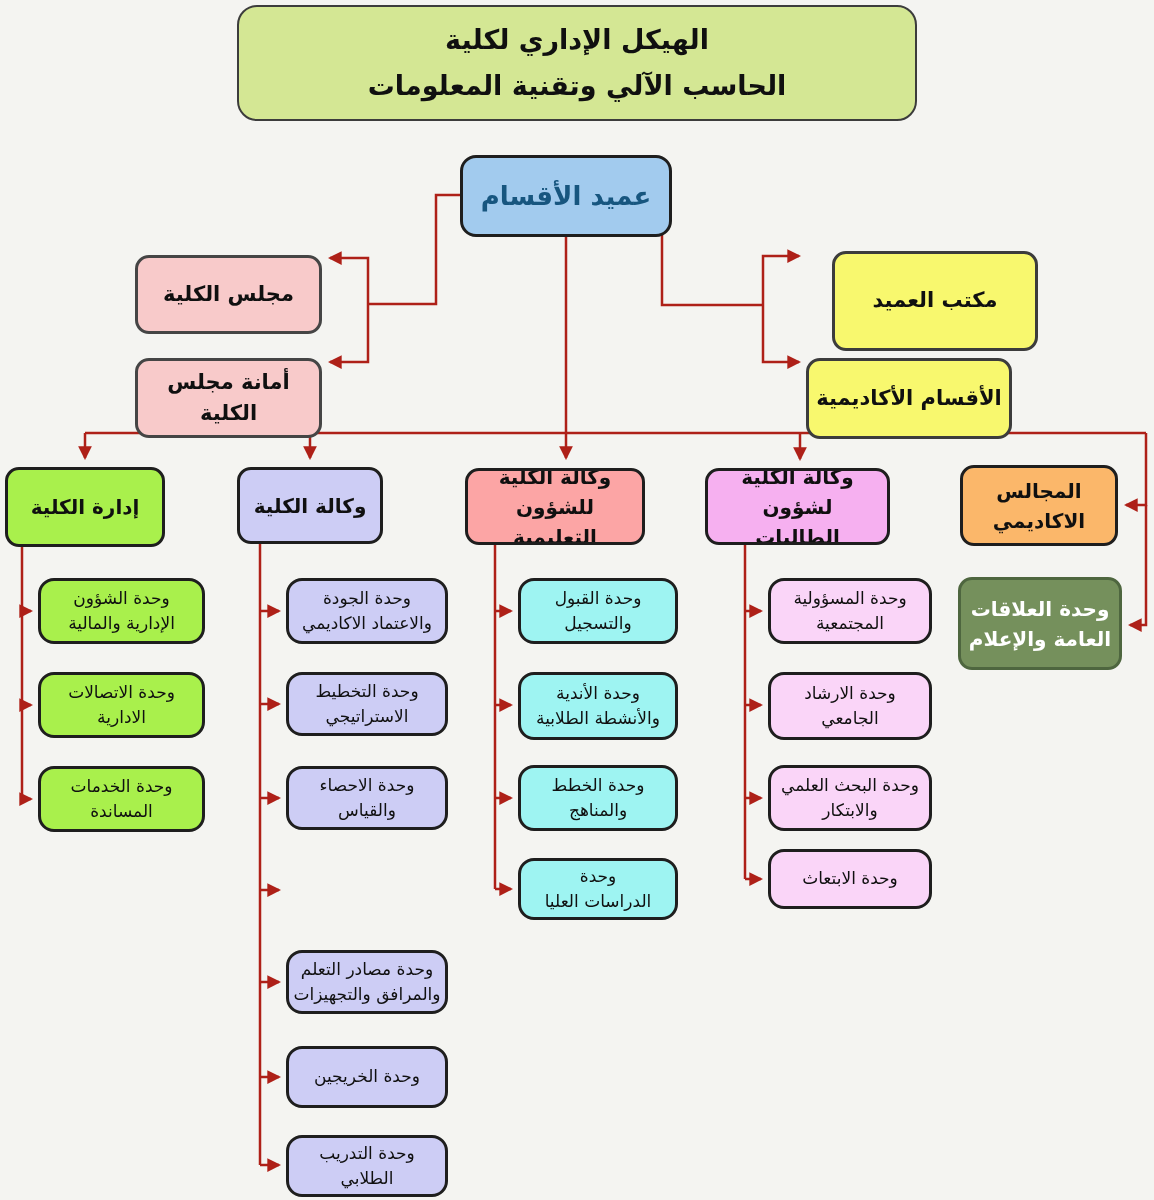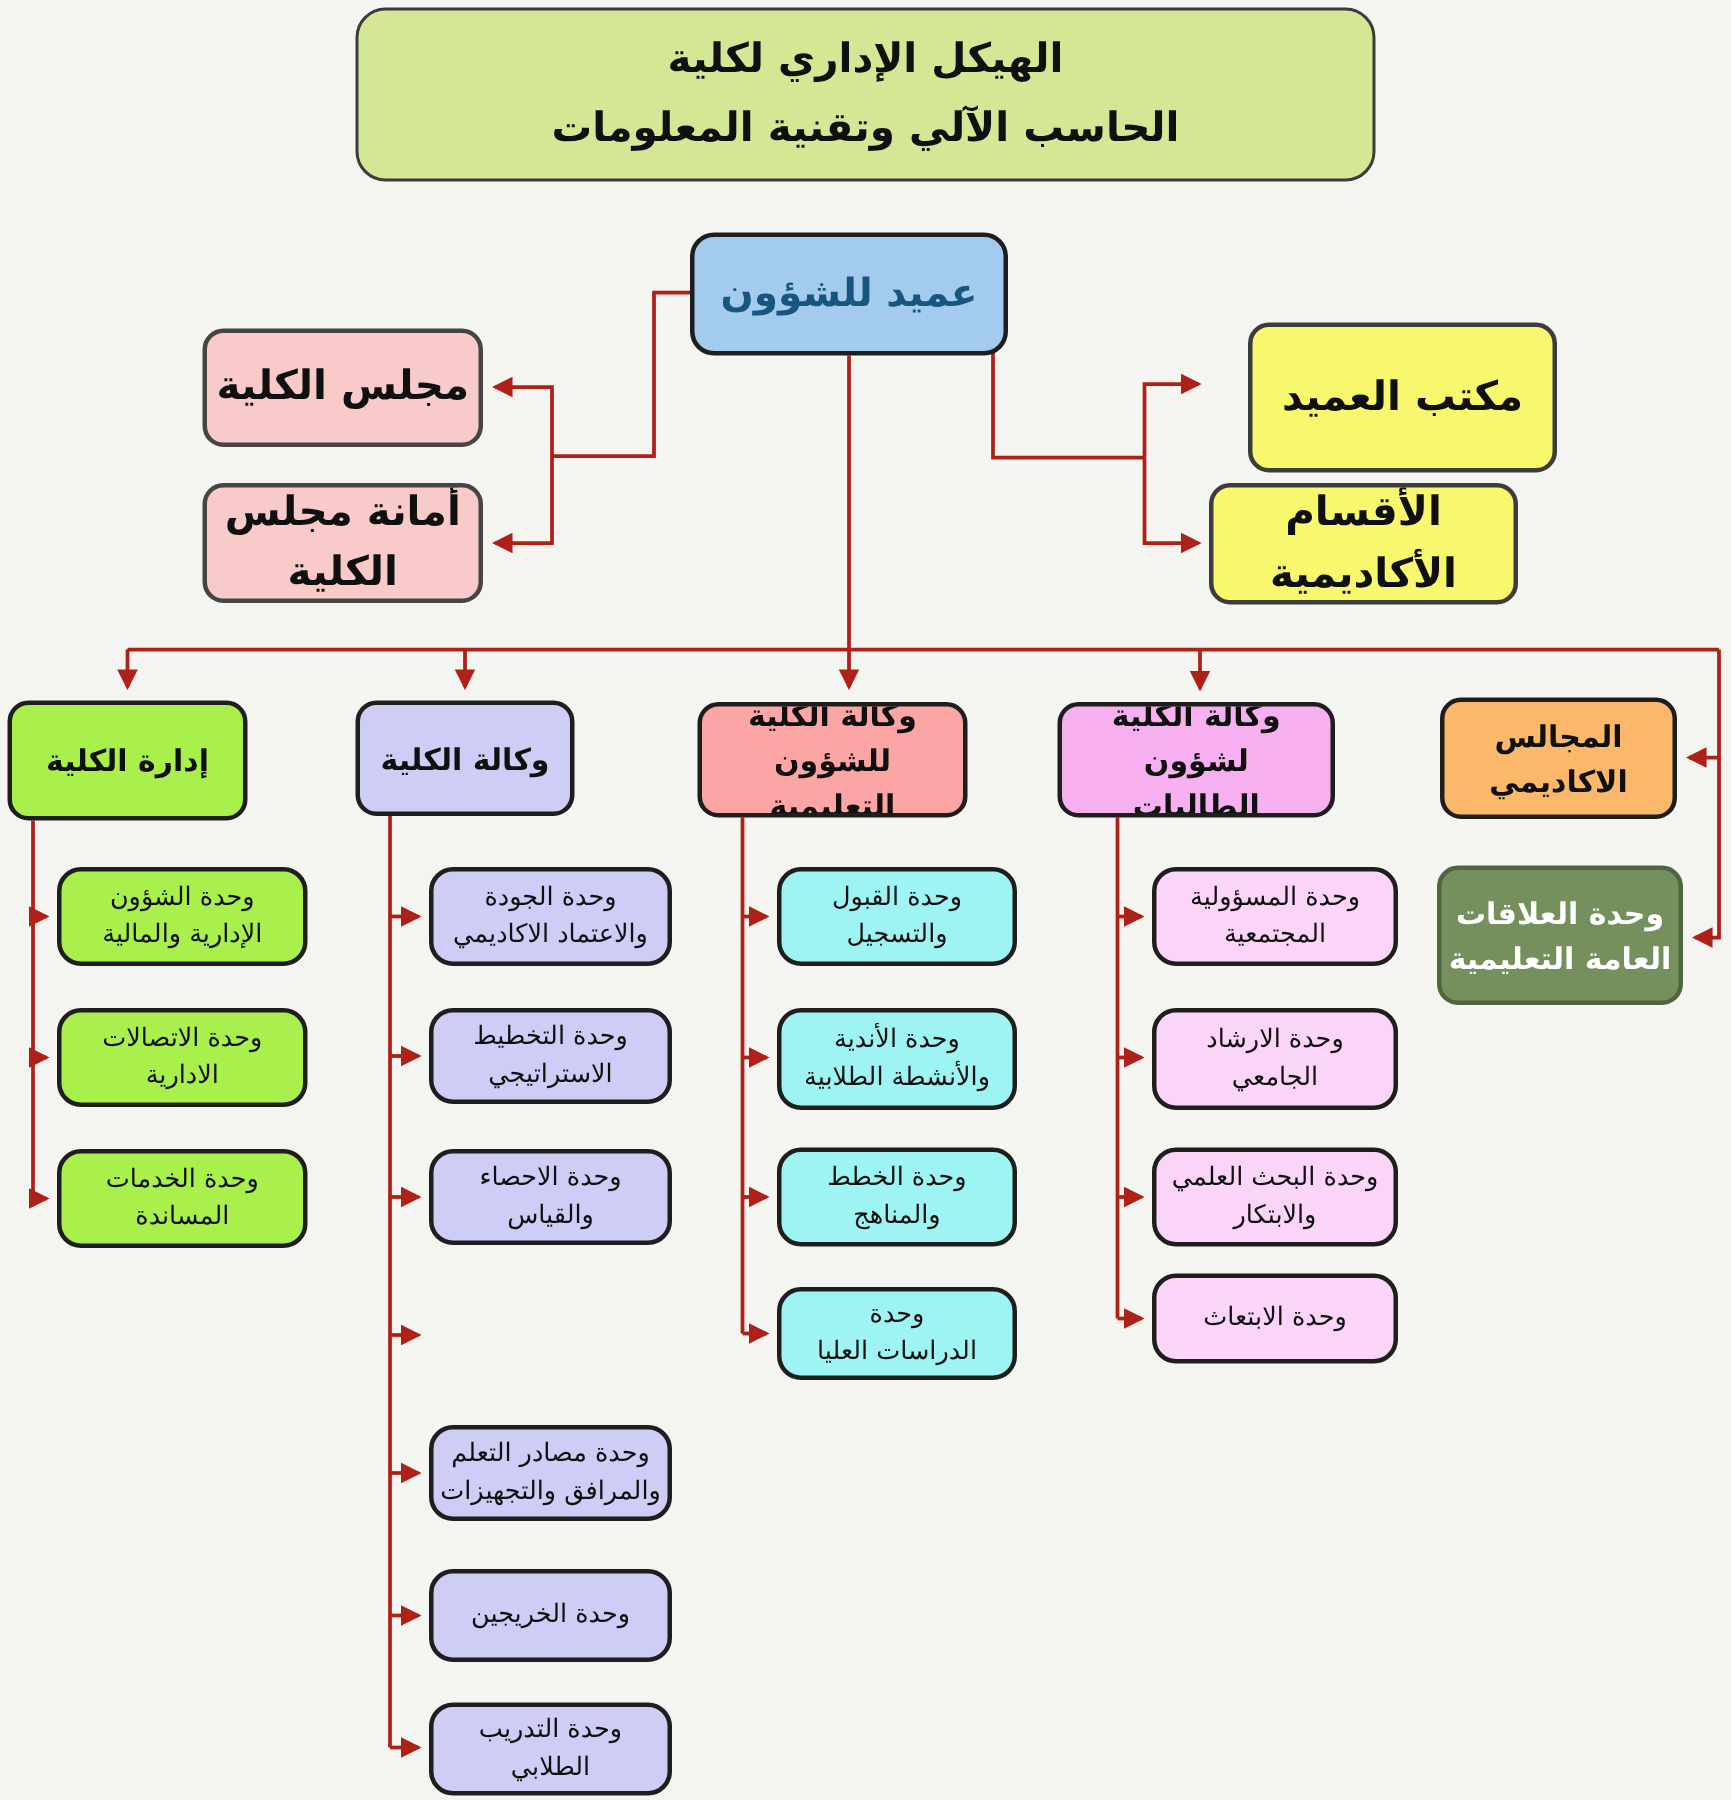--- a/index.html
+++ b/index.html
@@ -30,21 +30,21 @@
   .pink{background:#f8caca;border-color:#454545;}
   .yellow{background:#f8f86e;border-color:#3c3c3c;}
   .green{background:#a9f04c;}
   .lavender{background:#cdcdf5;}
   .cyan-h{background:#fca5a5;}
   .cyan{background:#9ef4f2;}
   .magenta-h{background:#f6b0f0;}
   .magenta{background:#fad5f8;}
   .orange{background:#fbb76a;}
   .olive{background:#75905c;color:#ffffff;border-color:#4e663f;}
-  .lg{font-size:27px;font-weight:bold;}
+  .lg{font-size:21px;font-weight:bold;margin-top:36px;}
   .hdr{font-size:20px;font-weight:bold;}
   .child{font-size:17px;font-weight:normal;border-radius:16px;}
 </style>
 </head>
 <body>
 
 <div id="canvas">
 
   <svg id="wires" viewBox="0 0 1154 1200" xmlns="http://www.w3.org/2000/svg">
     <defs>
@@ -94,38 +94,38 @@
       <path d="M745,611 H761" marker-end="url(#arw)"></path>
       <path d="M745,705 H761" marker-end="url(#arw)"></path>
       <path d="M745,798 H761" marker-end="url(#arw)"></path>
       <path d="M745,879 H761" marker-end="url(#arw)"></path>
     </g>
   </svg>
 
   <div class="node title-box" style="left:237px;top:5px;width:680px;height:116px">الهيكل الإداري لكلية
 الحاسب الآلي وتقنية المعلومات</div>
 
-  <div class="node dean-box" style="left:460px;top:155px;width:212px;height:82px">عميد للشؤون</div>
+  <div class="node dean-box" style="left:460px;top:155px;width:212px;height:82px">عميد الأقسام</div>
 
   <div class="node pink lg" style="left:135px;top:219px;width:187px;height:79px">مجلس الكلية</div>
   <div class="node pink lg" style="left:135px;top:322px;width:187px;height:80px">أمانة مجلس الكلية</div>
 
   <div class="node yellow lg" style="left:832px;top:215px;width:206px;height:100px">مكتب العميد</div>
   <div class="node yellow lg" style="left:806px;top:322px;width:206px;height:81px">الأقسام الأكاديمية</div>
 
   <div class="node green hdr" style="left:5px;top:467px;width:160px;height:80px">إدارة الكلية</div>
   <div class="node lavender hdr" style="left:237px;top:467px;width:146px;height:77px">وكالة الكلية</div>
   <div class="node cyan-h hdr" style="left:465px;top:468px;width:180px;height:77px">وكالة الكلية للشؤون
 التعليمية</div>
   <div class="node magenta-h hdr" style="left:705px;top:468px;width:185px;height:77px">وكالة الكلية لشؤون
 الطالبات</div>
   <div class="node orange hdr" style="left:960px;top:465px;width:158px;height:81px">المجالس
 الاكاديمي</div>
   <div class="node olive hdr" style="left:958px;top:577px;width:164px;height:93px">وحدة العلاقات
-العامة التعليمية</div>
+العامة والإعلام</div>
 
   <div class="node green child" style="left:38px;top:578px;width:167px;height:66px">وحدة الشؤون
 الإدارية والمالية</div>
   <div class="node green child" style="left:38px;top:672px;width:167px;height:66px">وحدة الاتصالات
 الادارية</div>
   <div class="node green child" style="left:38px;top:766px;width:167px;height:66px">وحدة الخدمات
 المساندة</div>
 
   <div class="node lavender child" style="left:286px;top:578px;width:162px;height:66px">وحدة الجودة
 والاعتماد الاكاديمي</div>

